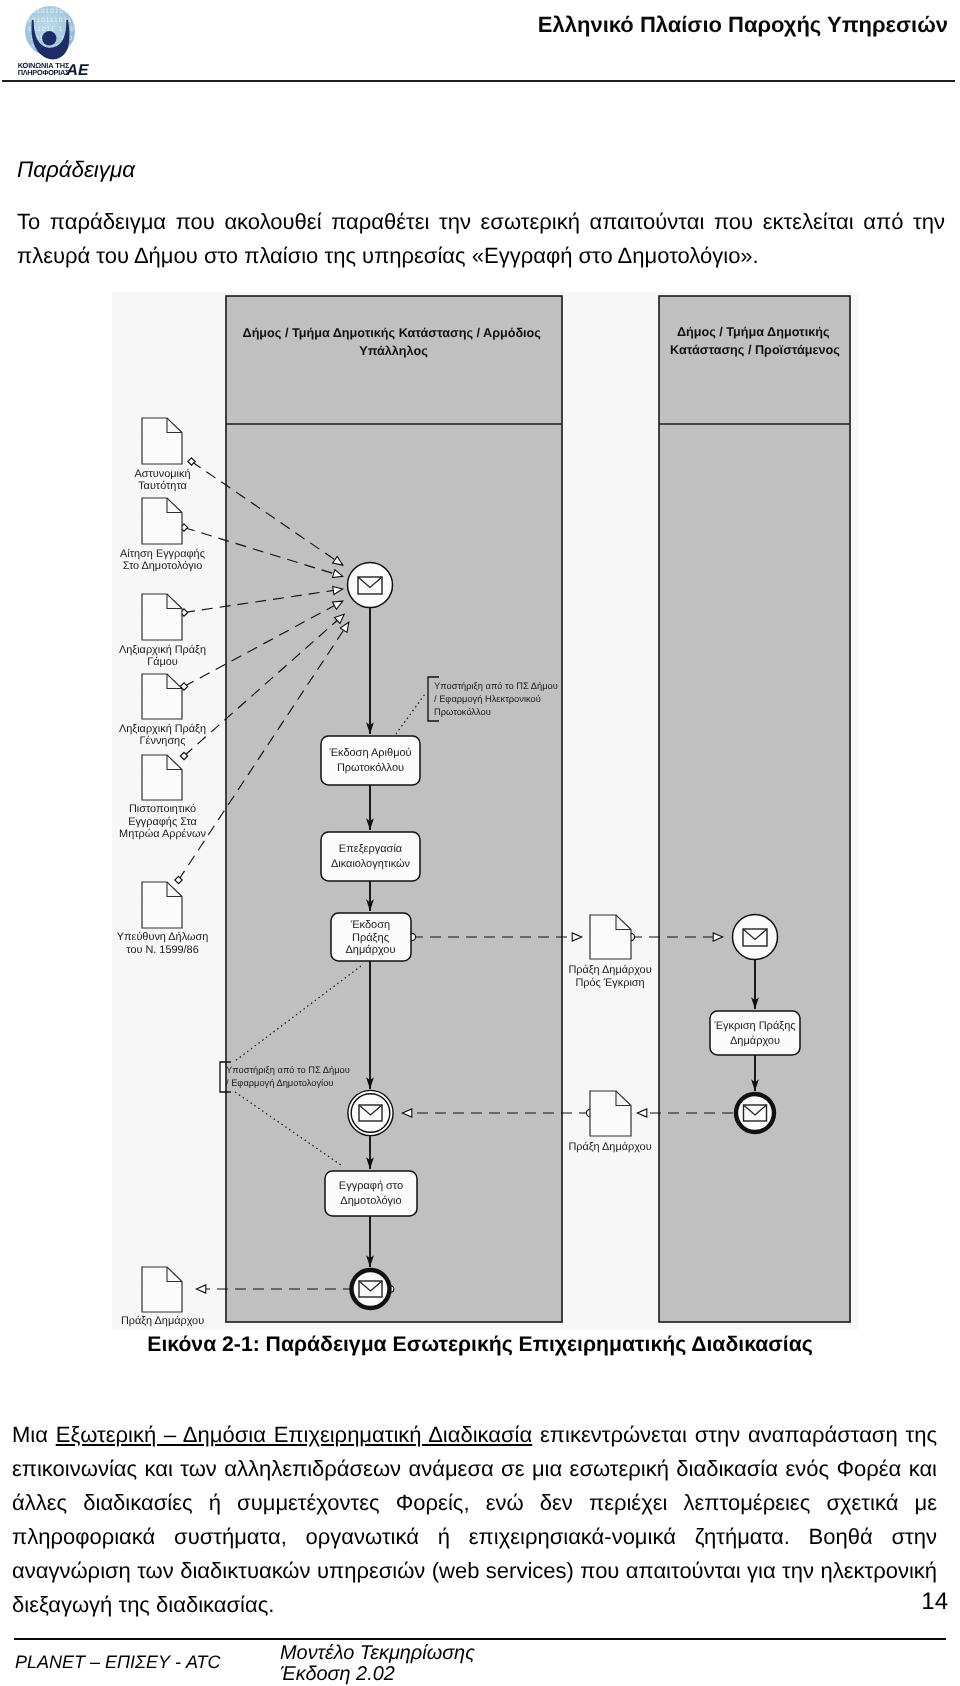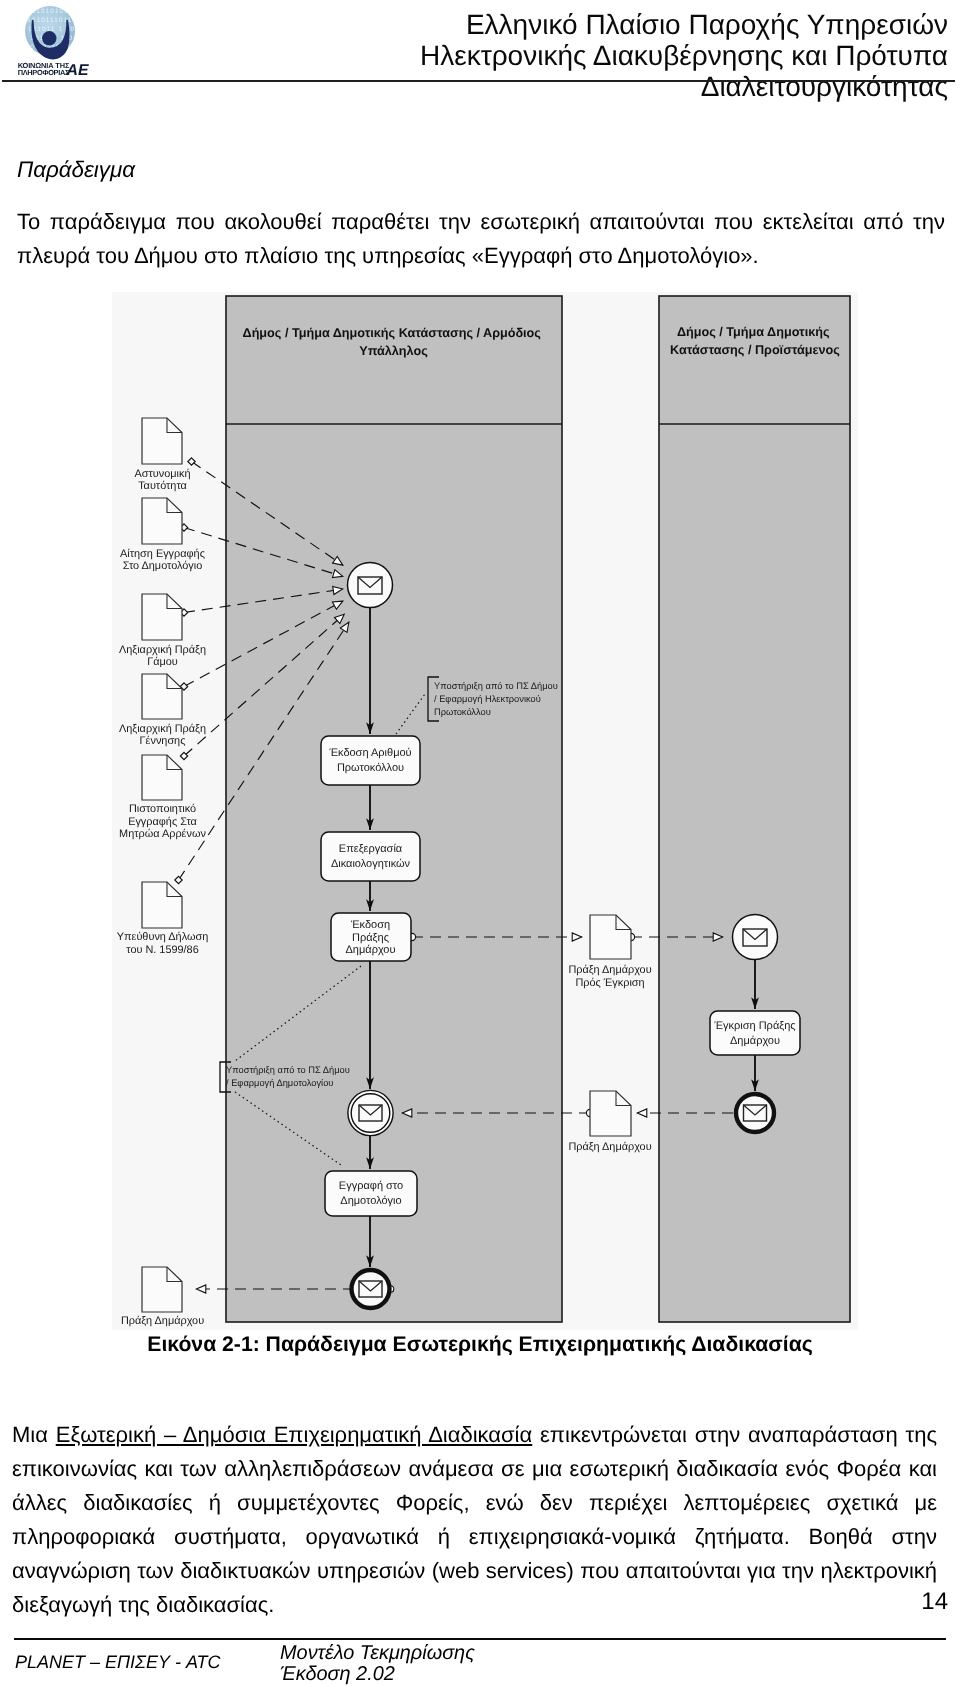--- a/index.html
+++ b/index.html
@@ -5,21 +5,21 @@
 <style>
   html,body{margin:0;padding:0;background:#fff;}
   body{width:960px;height:1686px;font-family:"Liberation Sans",sans-serif;color:#000;
        -webkit-font-smoothing:antialiased;text-rendering:geometricPrecision;}
   svg text{-webkit-font-smoothing:antialiased;}
   .page{position:relative;width:960px;height:1686px;overflow:hidden;background:#fff;}
 
   
   .logo{position:absolute;left:18px;top:0px;width:78px;height:78px;}
   .hdr-title{position:absolute;left:260px;top:9px;width:688px;text-align:right;
-      font-size:28px;line-height:31px;color:#0a0a0a;}
+      font-size:22px;line-height:31px;color:#0a0a0a;font-weight:bold;}
   .hdr-rule{position:absolute;left:2px;top:80px;width:953px;height:2px;background:#1f1f1f;}
 
   
   .sect-title{position:absolute;left:17px;top:157px;font-style:italic;font-size:22.4px;text-align:center;}
   .para{position:absolute;font-size:22px;line-height:34px;text-align:justify;}
   .fig-cap{position:absolute;left:0;width:960px;text-align:center;font-weight:bold;font-size:21.2px;}
 
   
   .ftr-rule{position:absolute;left:14px;top:1638px;width:932px;height:2px;background:#0a0a0a;}
   .ftr-l{position:absolute;left:15px;top:1652px;font-style:italic;font-size:18px;line-height:20px;text-align:right;}
@@ -76,21 +76,20 @@
       </g>
       <g fill="#0f1a33" font-family="'Liberation Sans',sans-serif" font-weight="bold">
         <text x="-0.3" y="67.7" font-size="7.4" letter-spacing="0.3" textLength="52">ΚΟΙΝΩΝΙΑ ΤΗΣ</text>
         <text x="-0.3" y="74.6" font-size="7.4" letter-spacing="0.3" textLength="52">ΠΛΗΡΟΦΟΡΙΑΣ</text>
         <text x="48.5" y="75.2" font-size="15.8" font-style="italic">ΑΕ</text>
       </g>
     </svg>
   </div>
   <div class="hdr-title">
     <div>Ελληνικό Πλαίσιο Παροχής Υπηρεσιών</div>
-    <div>Ηλεκτρονικής Διακυβέρνησης και Πρότυπα Διαλειτουργικότητας</div>
   </div>
   <div class="hdr-rule"></div>
 
   <div class="sect-title">Παράδειγμα</div>
   <div class="para" style="left:17px;top:205px;width:928px;">Το παράδειγμα που ακολουθεί παραθέτει την εσωτερική απαιτούνται που εκτελείται από την πλευρά του Δήμου στο πλαίσιο της υπηρεσίας «Εγγραφή στο Δημοτολόγιο».</div>
 
   <div id="figure" style="position:absolute;left:108px;top:288px;width:752px;height:1046px;">
   <svg width="752" height="1046" viewBox="0 0 752 1046">
     <defs>
       <marker id="solidArrow" markerWidth="13" markerHeight="9" refX="12" refY="4.5" orient="auto" markerUnits="userSpaceOnUse">

